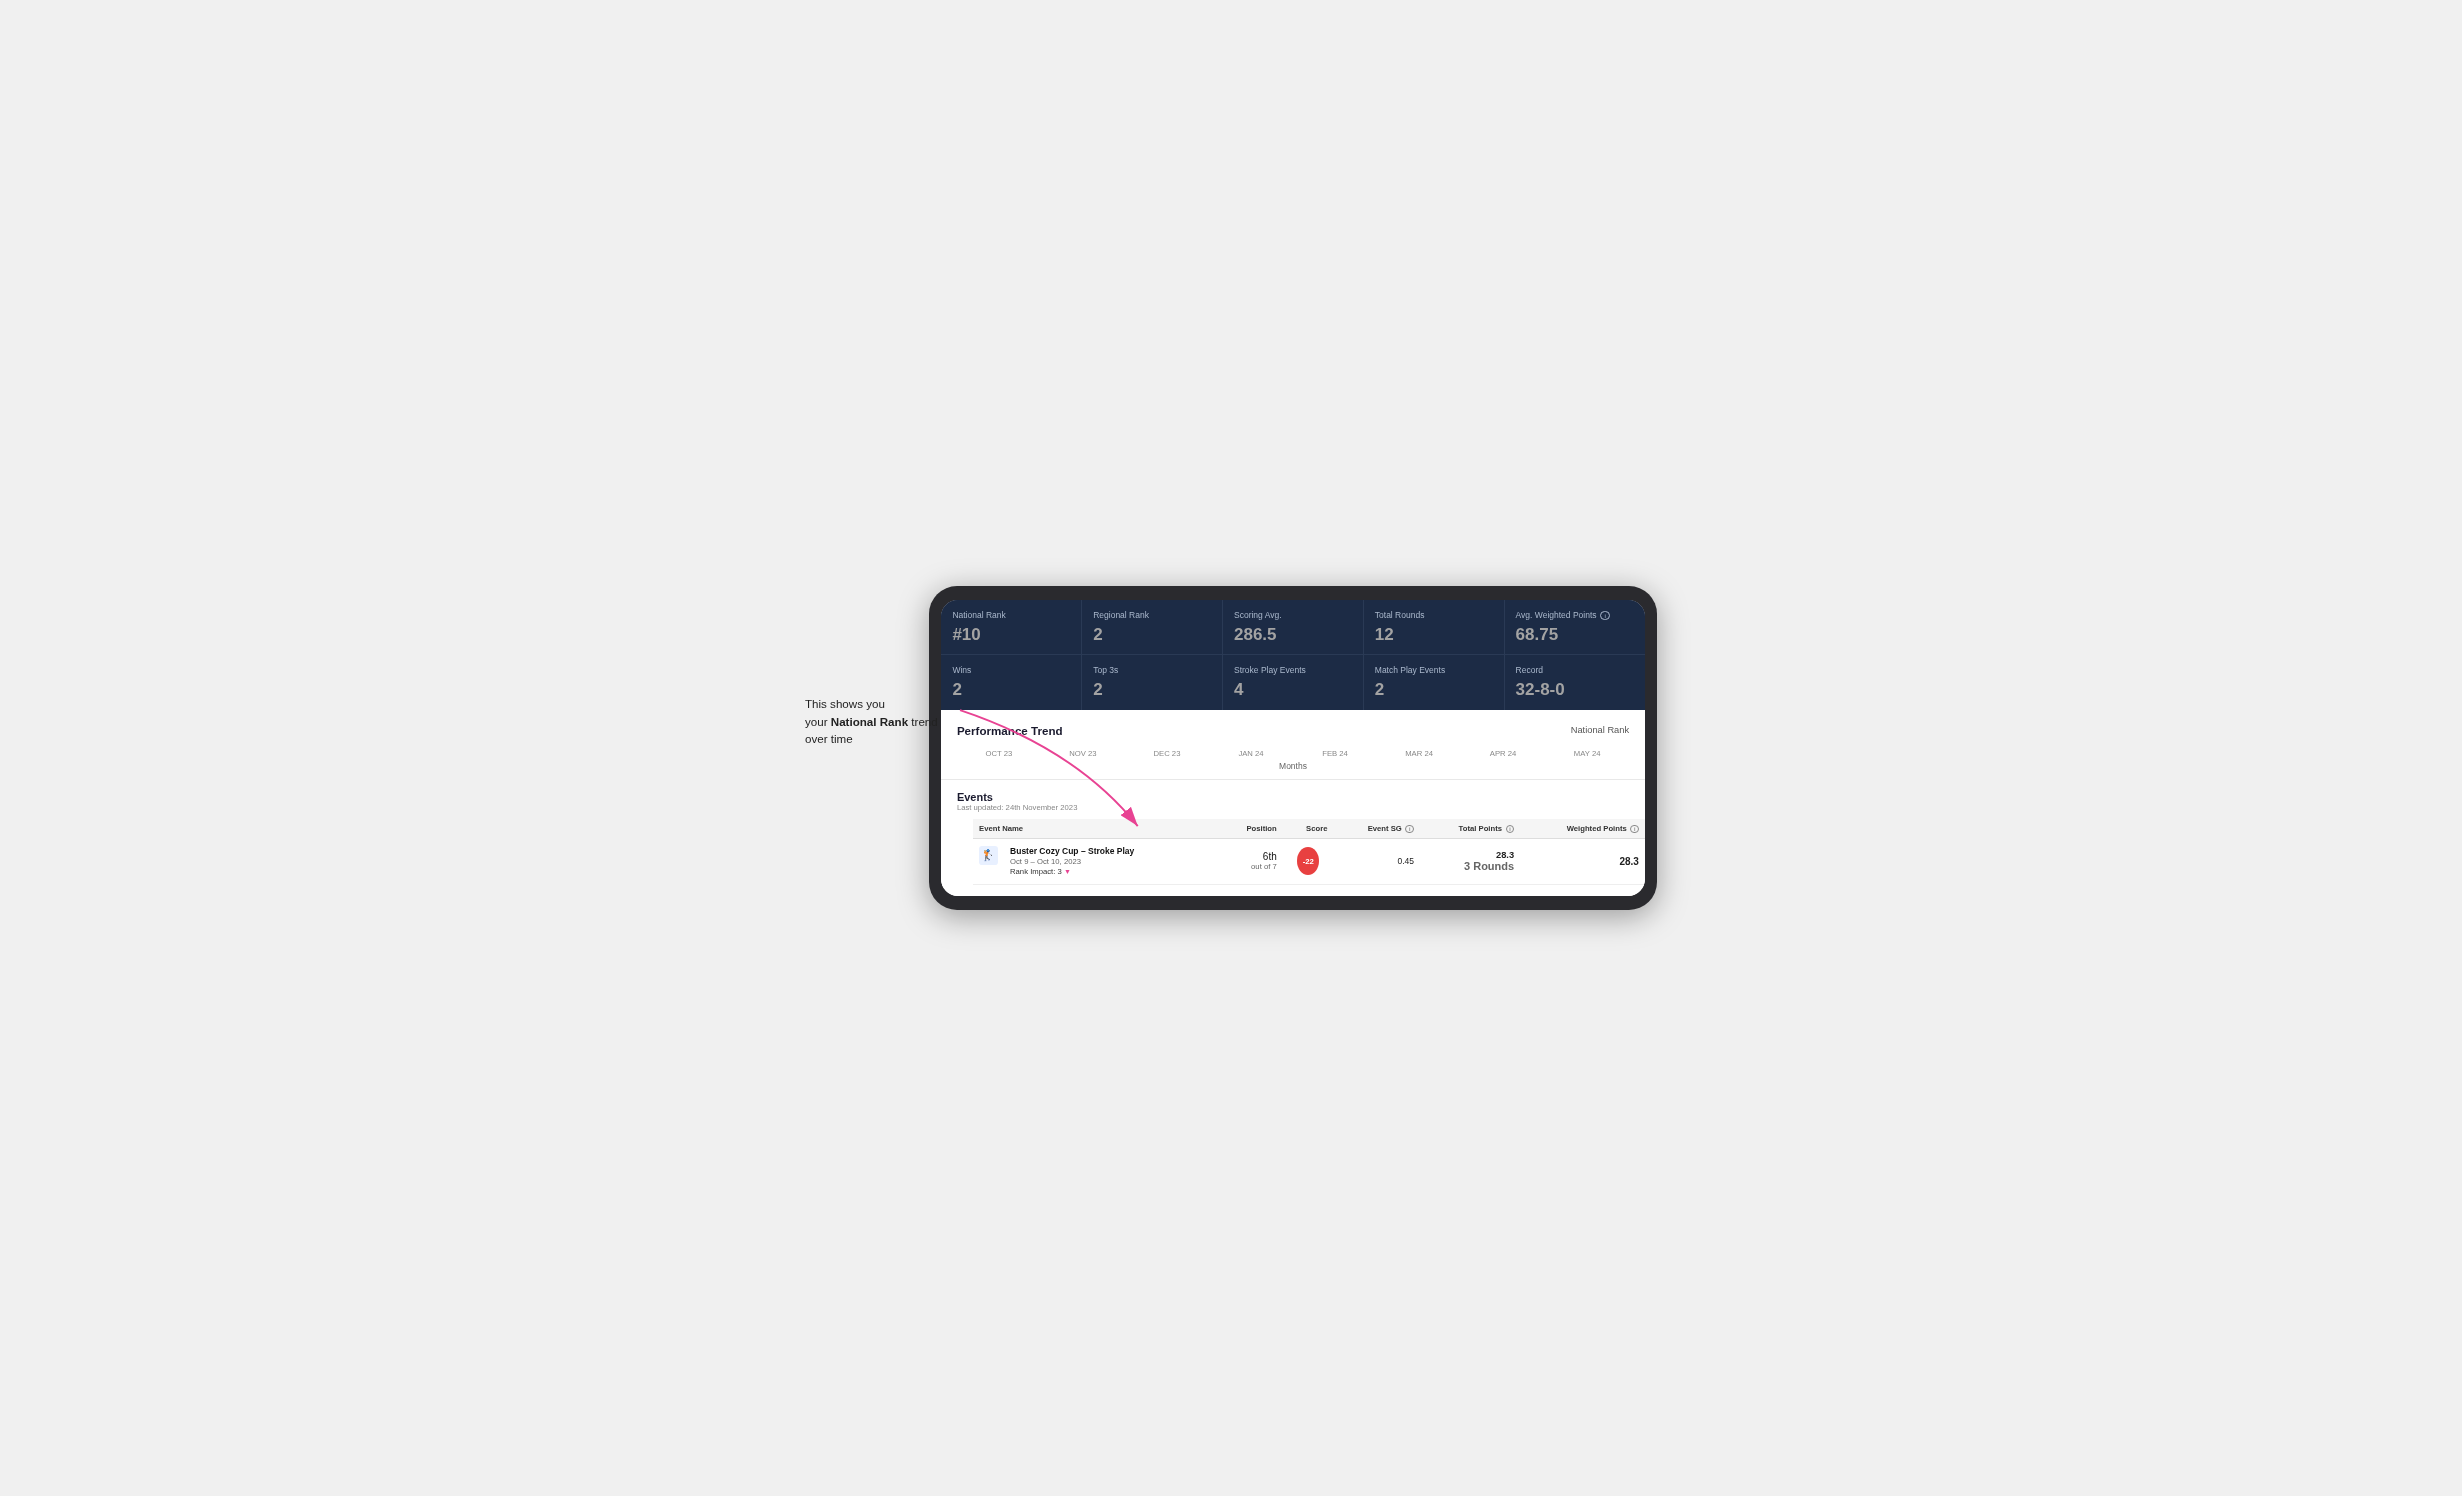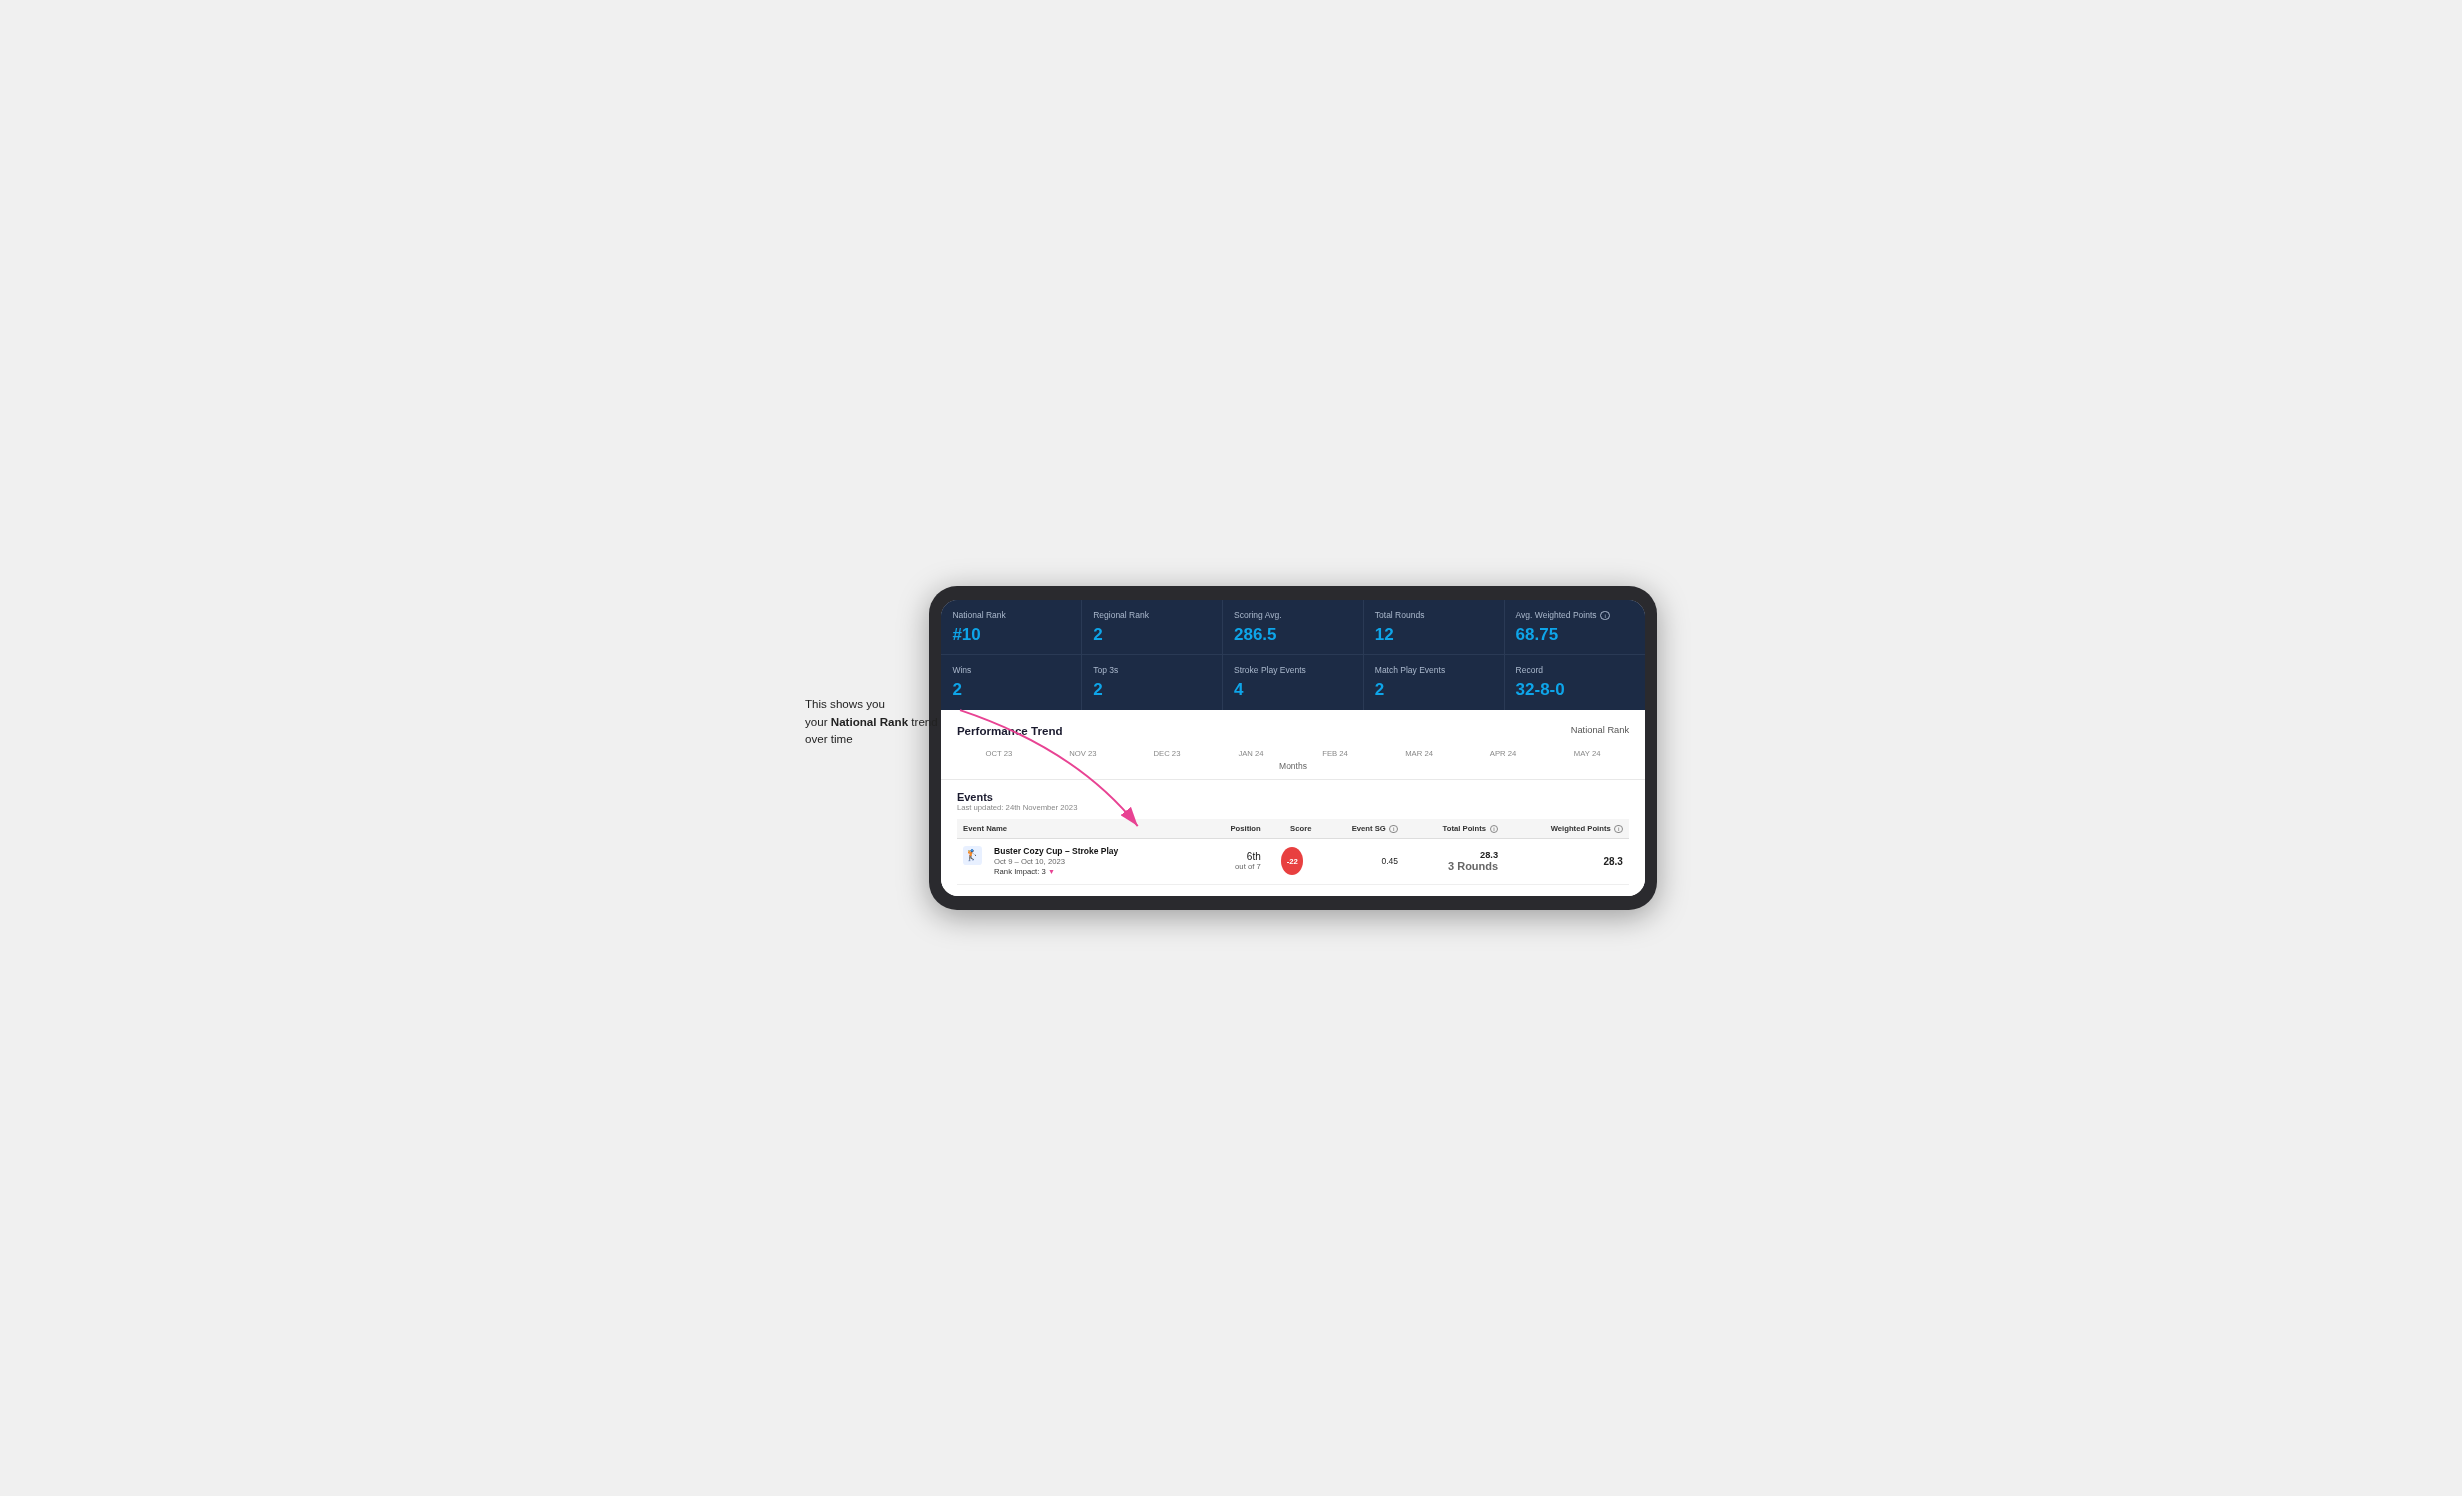--- a/index.html
+++ b/index.html
@@ -83,21 +83,21 @@
     }
     .stat-cell .label {
       font-size: 8.5px;
       color: #aab8cc;
       margin-bottom: 4.6px;
       line-height: 1.3;
     }
     .stat-cell .value {
       font-size: 17px;
       font-weight: 600;
-      color: #0ea5e9;
+      color: #a3a3a3;
     }
     .stat-cell .label .info-icon {
       display: inline-block;
       width: 9.3px;
       height: 9.3px;
       border-radius: 50%;
       border: 0.8px solid #aab8cc;
       font-size: 6.2px;
       text-align: center;
       line-height: 8.5px;
@@ -169,20 +169,21 @@
       font-size: 7.7px;
       color: #888;
       margin-bottom: 7.7px;
     }
 
     
     .events-table {
       width: 100%;
       border-collapse: collapse;
       font-size: 8.5px;
+      margin-left: 16px;
     }
     .events-table thead tr {
       background: #f5f5f5;
       border-bottom: 0.8px solid #ddd;
     }
     .events-table thead th {
       padding: 4.6px 6.2px;
       text-align: left;
       font-weight: 600;
       color: #333;

